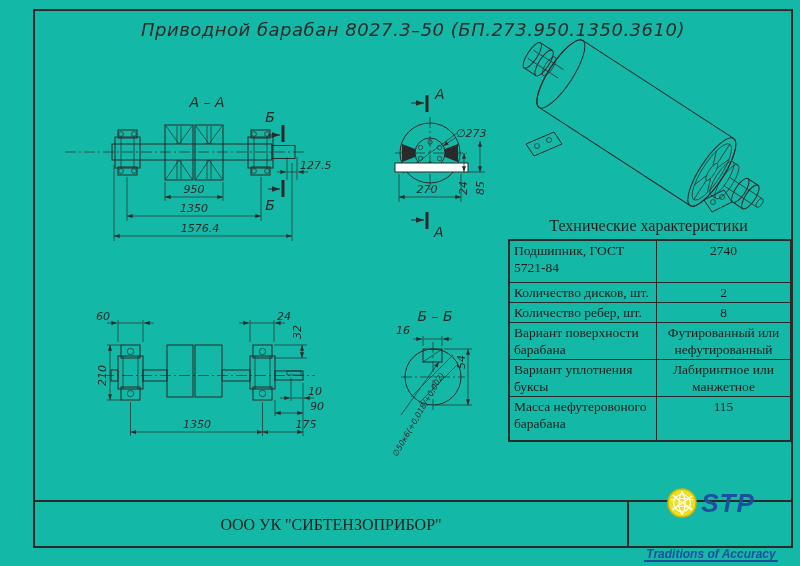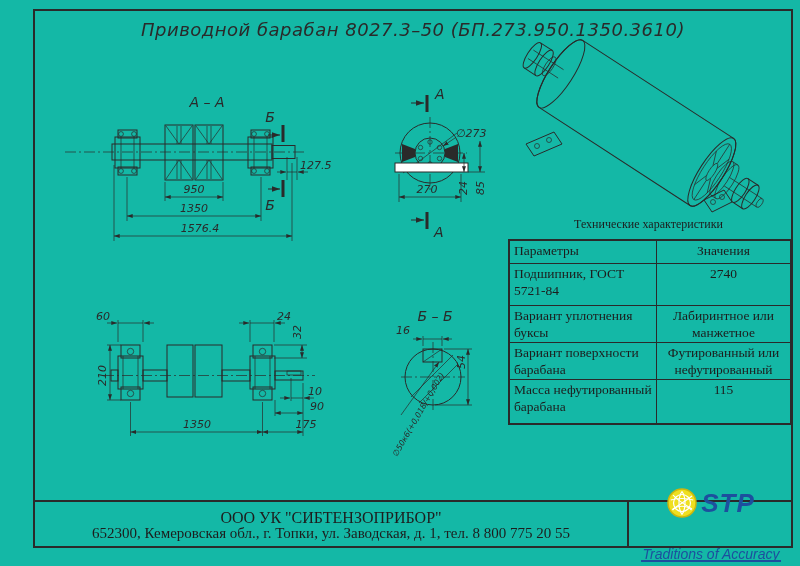--- a/index.html
+++ b/index.html
@@ -14,21 +14,21 @@
   svg text { font-family:"DejaVu Sans", sans-serif; font-style:italic; fill:#2a2a2a; }
   .ln  { stroke:#2a2a2a; stroke-width:1; fill:none; }
   .thin{ stroke:#2a2a2a; stroke-width:.7; fill:none; }
   .thk { stroke:#2a2a2a; stroke-width:3; fill:none; }
   .cl  { stroke:#2a2a2a; stroke-width:.7; fill:none; stroke-dasharray:11 3 2 3; }
   .wfill { fill:#fff; stroke:#2a2a2a; stroke-width:1; }
   .dimt { font-size:11px; }
   .cutt { font-size:14px; }
   
   .specs-title { position:absolute; left:508px; top:217px; width:281px; text-align:center;
-                 font-size:12px; }
+                 font-size:16px; }
   table.specs { position:absolute; left:508px; top:239px; border-collapse:collapse;
                 border:2px solid #2a2a2a; table-layout:fixed; }
   table.specs td { border:1px solid #2a2a2a; font-size:13.5px; line-height:17px;
                    padding:1px 4px; vertical-align:top; overflow:hidden; }
   td.pcol { width:138px; text-align:left; }
   td.vcol { width:125px; text-align:center; }
   
   .footer { position:absolute; left:35px; top:500px; width:756px; height:46px;
             border-top:2px solid #2a2a2a; }
   .footer-info { position:absolute; left:0; top:0; width:592px; height:46px;
@@ -36,22 +36,22 @@
                  text-align:center; }
   .f-company { font-size:16px; line-height:16px; }
   .f-line { font-size:15px; line-height:15px; }
   .logo-cell { position:absolute; left:592px; top:0; width:164px; height:46px;
                border-left:2px solid #2a2a2a; display:flex; align-items:center;
                justify-content:center; }
   .logo { display:flex; flex-direction:column; align-items:center; }
   .logo-top { display:flex; align-items:center; gap:4px; }
   .logo-stp { font-family:"Liberation Sans", sans-serif; font-weight:bold; font-style:italic;
               font-size:26px; line-height:26px; letter-spacing:1px; }
-  .logo-tag { font-family:"Liberation Sans", sans-serif; font-weight:normal; font-style:italic;
-              font-size:14px; line-height:9px; padding:0 2px 1px 2px; border-bottom:2px solid;margin-top:32px; }
+  .logo-tag { font-family:"Liberation Sans", sans-serif; font-weight:bold; font-style:italic;
+              font-size:12px; line-height:9px; padding:0 2px 1px 2px; border-bottom:2px solid;margin-top:32px; }
 </style>
 </head>
 <body>
 
 <div class="sheet">
   <div class="frame"></div>
   <div class="title">Приводной барабан 8027.3–50 (БП.273.950.1350.3610)</div>
 
   <svg style="left:40px; top:85px;" width="300" height="165" viewBox="0 0 300 165">
     <defs>
@@ -288,47 +288,50 @@
       <line class="thin" x1="75" y1="49" x2="75" y2="105" marker-start="url(#ar)" marker-end="url(#ar)"></line>
       <text class="dimt" transform="translate(72,69) rotate(-90)">54</text>
       <line class="thin" x1="46" y1="62" x2="8" y2="115" marker-start="url(#ar)"></line>
       <text style="font-size:8px" transform="translate(4,157) rotate(-60)">∅50к6(+0,018/+0,002)</text>
     </g>
   </svg>
 
   <div class="specs-title">Технические характеристики</div>
   <table class="specs">
     <tbody>
-      <tr style="height:23px">
-        <td class="pcol">Параметры</td>
-        <td class="vcol">Значения</td>
-      </tr>
       <tr style="height:42px">
         <td class="pcol">Подшипник, ГОСТ 5721-84</td>
         <td class="vcol">2740</td>
       </tr>
+      <tr style="height:18px">
+        <td class="pcol">Количество дисков, шт.</td>
+        <td class="vcol">2</td>
+      </tr>
+      <tr style="height:18px">
+        <td class="pcol">Количество ребер, шт.</td>
+        <td class="vcol">8</td>
+      </tr>
+      <tr style="height:36px">
+        <td class="pcol">Вариант поверхности барабана</td>
+        <td class="vcol">Футированный или нефутированный</td>
+      </tr>
       <tr style="height:36px">
         <td class="pcol">Вариант уплотнения буксы</td>
         <td class="vcol">Лабиринтное или манжетное</td>
       </tr>
-      <tr style="height:36px">
-        <td class="pcol">Вариант поверхности барабана</td>
-        <td class="vcol">Футированный или нефутированный</td>
-      </tr>
       <tr style="height:45px">
-        <td class="pcol">Масса нефутированный барабана</td>
+        <td class="pcol">Масса нефутеровоного барабана</td>
         <td class="vcol">115</td>
       </tr>
     </tbody>
   </table>
 
   <div class="footer">
     <div class="footer-info">
       <div class="f-company">ООО УК "СИБТЕНЗОПРИБОР"</div>
-      <div class="f-line">652300, Кемеровская обл., г. Топки, ул. Заводская, д. 1, тел. 8 800 775 20 55</div>
     </div>
     <div class="logo-cell">
       <div class="logo">
         <div class="logo-top">
           <svg width="30" height="30" viewBox="0 0 30 30" style="position:static">
             <circle cx="15" cy="15" r="14" fill="#efdf1f" stroke="#cbb60e" stroke-width="1.5"></circle>
             <circle cx="15" cy="15" r="8.5" fill="none" stroke="#fff" stroke-width="1.2"></circle>
             <g stroke="#fff" stroke-width="1.2" fill="none">
               <path d="M15,3.5 C19,9 19,21 15,26.5"></path>
               <path d="M15,3.5 C11,9 11,21 15,26.5"></path>

